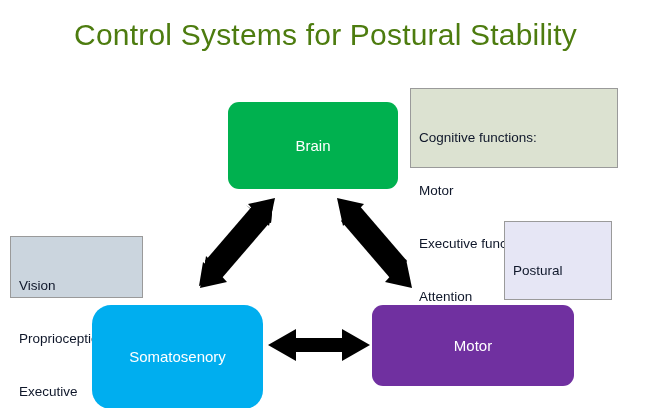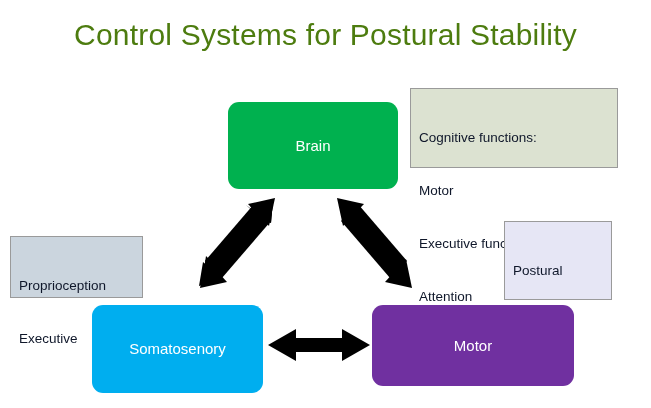--- a/index.html
+++ b/index.html
@@ -50,22 +50,23 @@
     left: 228px;
     top: 102px;
     width: 170px;
     height: 87px;
     background: #00B14F;
   }
   #node-somatosensory {
     left: 92px;
     top: 305px;
     width: 171px;
-    height: 88px;
+    height: 104px;
     background: #00AEEF;
+    border-radius: 19px;
   }
   #node-motor {
     left: 372px;
     top: 305px;
     width: 202px;
     height: 81px;
     background: #7030A0;
   }
 
   
@@ -120,20 +121,21 @@
   <div id="page-title">Control Systems for Postural Stability</div>
 
   <div id="note-cognitive" class="noteblock">
     <span class="line">Cognitive functions:</span>
     <span class="line">Motor</span>
     <span class="line">Executive function</span>
     <span class="line">Attention</span>
   </div>
 
   <div id="note-sensory" class="noteblock">
+    <span class="line">Vision</span>
     <span class="line">Proprioception</span>
     <span class="line">Executive</span>
   </div>
 
   <div id="note-motor" class="noteblock">
     <span class="line">Postural</span>
     <span class="line">Power</span>
     <span class="line">Flexibility</span>
     
   </div>

